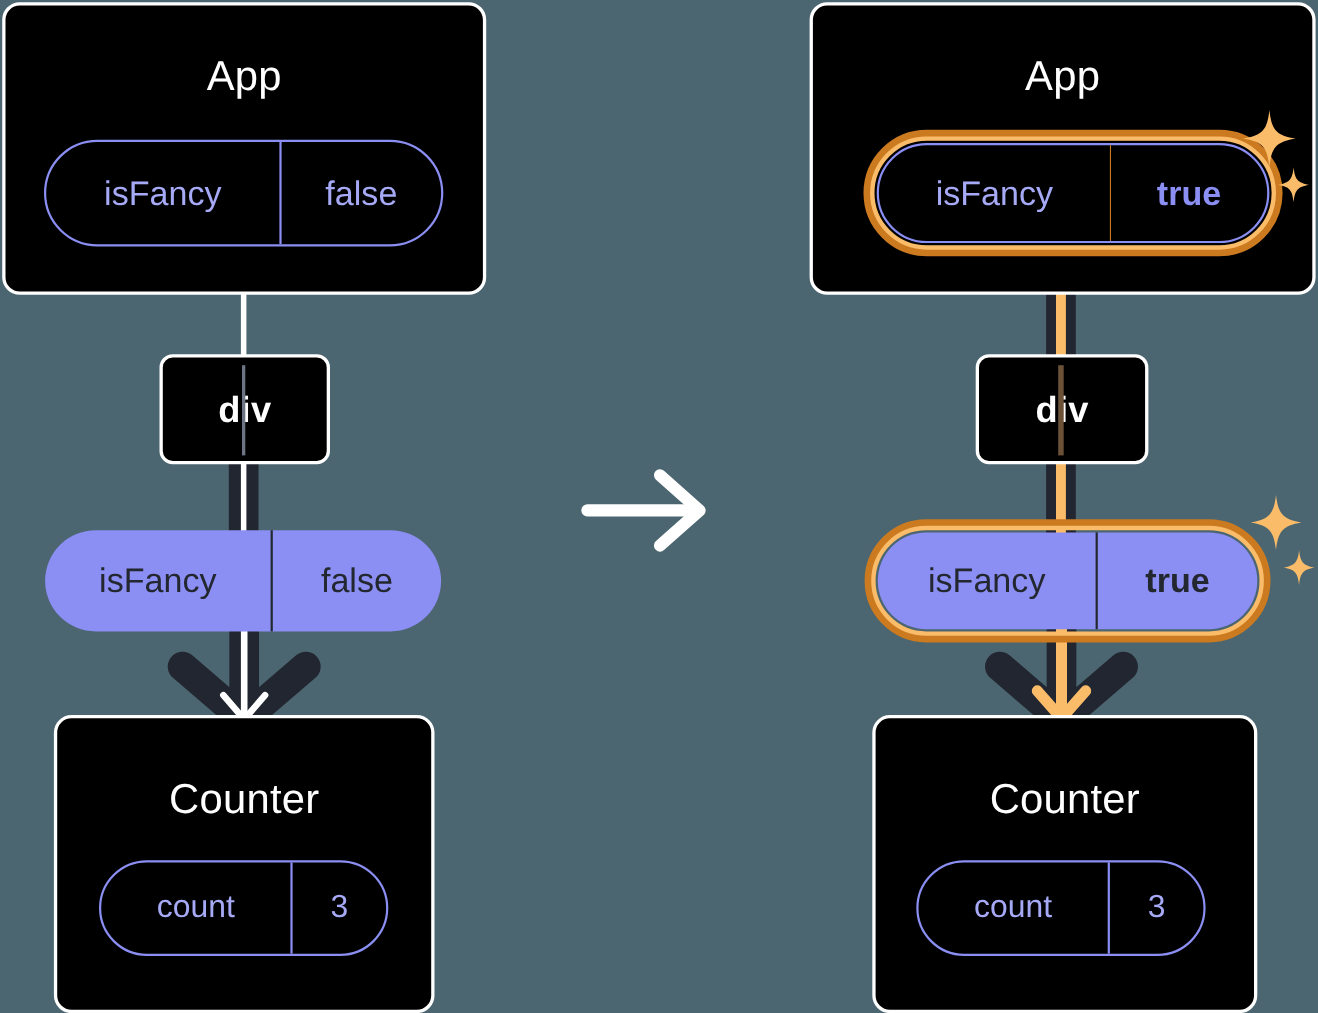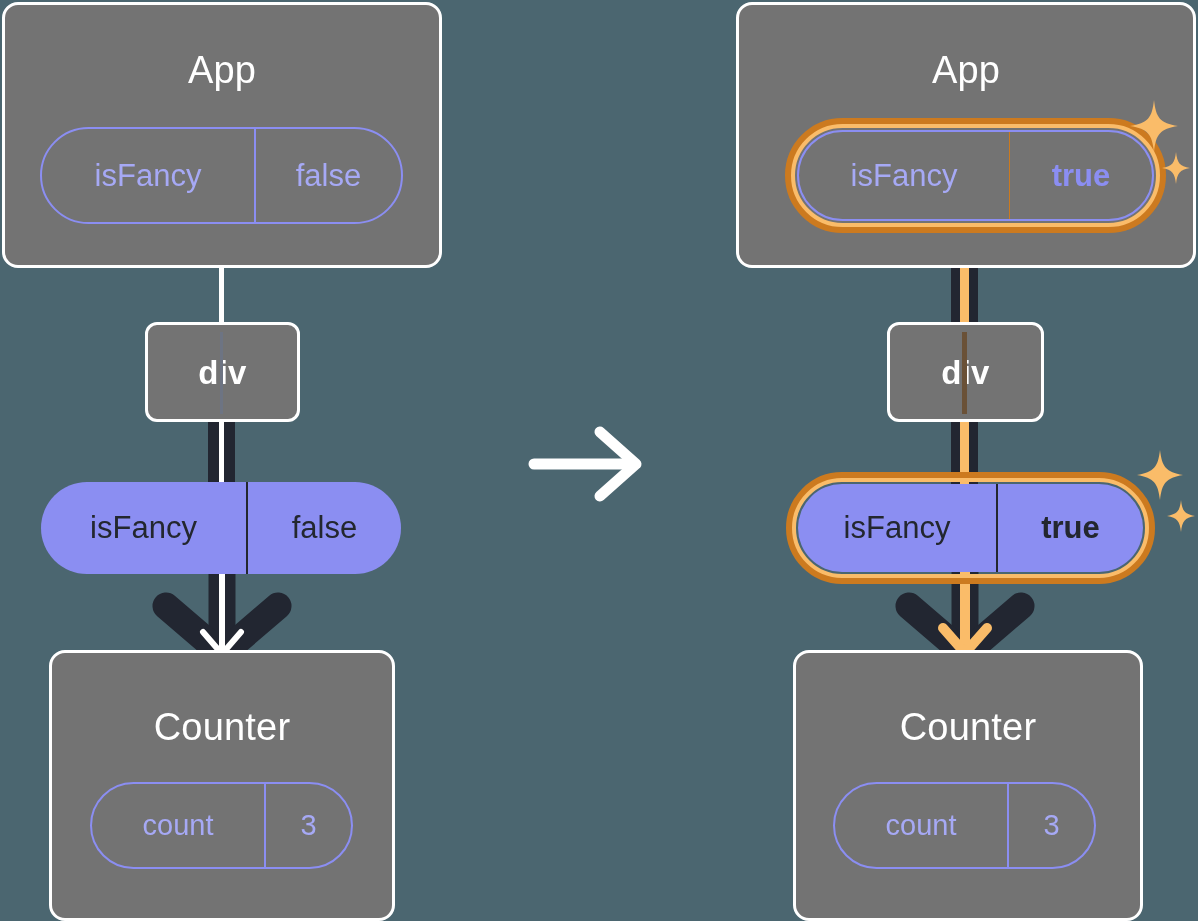--- a/index.html
+++ b/index.html
@@ -12,21 +12,21 @@
     width: 1198px;
     height: 921px;
     background: #4b6670;
     font-family: "Liberation Sans", sans-serif;
     overflow: hidden;
   }
 
   
   .node-box {
     position: absolute;
-    background: #737373;
+    background: #000000;
     border: 3px solid #ffffff;
     border-radius: 16px;
     box-sizing: border-box;
     z-index: 5;
   }
   .node-title {
     position: absolute;
     left: 0;
     right: 0;
     text-align: center;

